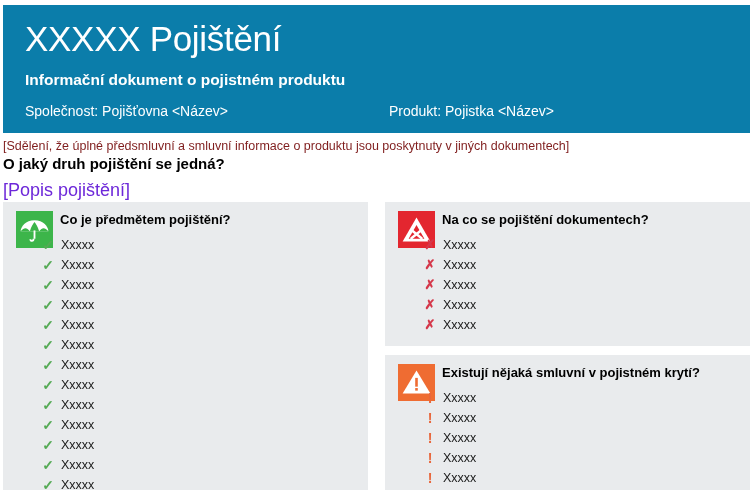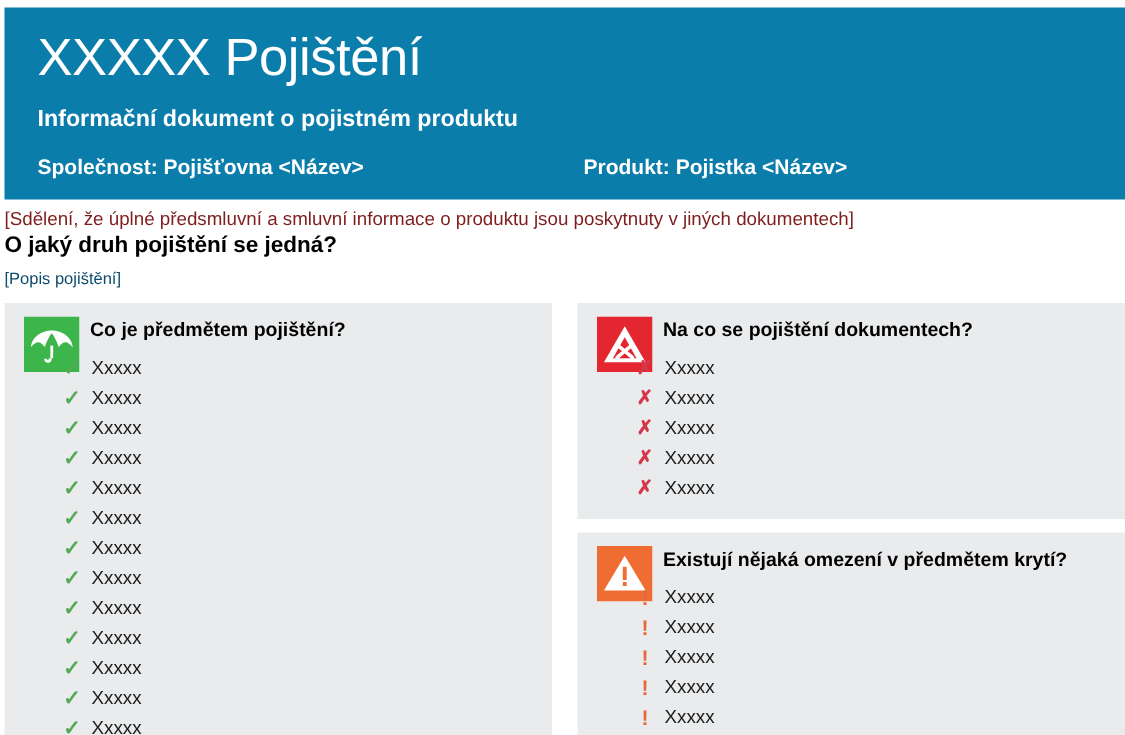--- a/index.html
+++ b/index.html
@@ -38,40 +38,40 @@
   .header-row{
     margin-top:14px;
     position:relative;
     height:20px;
   }
   .header-company,.header-product{
     position:absolute;
     top:0;
     color:#ffffff;
     font-size:14px;
-    font-weight:bold;
+    font-weight:normal;
     white-space:nowrap;
   }
   .header-company{left:0;}
   .header-product{left:364px;}
 
   
   .intro-note{
     position:absolute;left:3px;top:139px;
     font-size:12.5px;color:#7f1d1d;
     white-space:nowrap;
   }
   .intro-question{
     position:absolute;left:3px;top:155px;
     font-size:15px;font-weight:bold;color:#000000;
     white-space:nowrap;
   }
   .intro-desc{
     position:absolute;left:3px;top:180px;
-    font-size:11px;color:#0c4a6e;
+    font-size:18px;color:#6d28d9;
     white-space:nowrap;
   }
 
   
   .panel{
     position:absolute;
     background:#e9ebed;
     box-sizing:border-box;
     overflow:hidden;
   }
@@ -194,21 +194,21 @@
 </div>
 
 <div class="panel" id="panel-limits">
   <div class="panel-head">
     <svg class="panel-icon" viewBox="0 0 40 40">
       <rect x="0" y="0" width="40" height="40" fill="#ef6c32"></rect>
       <path d="M20 7 L35 32 L5 32 Z" fill="#ffffff"></path>
       <rect x="18.6" y="15" width="2.8" height="9.5" fill="#ef6c32"></rect>
       <rect x="18.6" y="26" width="2.8" height="2.8" fill="#ef6c32"></rect>
     </svg>
-    <div class="panel-title">Existují nějaká omezení v předmětem krytí?</div>
+    <div class="panel-title">Existují nějaká smluvní v pojistném krytí?</div>
   </div>
   <ul class="panel-list">
       <li><span class="bullet-mark mark-bang">!</span><span class="item-text">Xxxxx</span></li>
       <li><span class="bullet-mark mark-bang">!</span><span class="item-text">Xxxxx</span></li>
       <li><span class="bullet-mark mark-bang">!</span><span class="item-text">Xxxxx</span></li>
       <li><span class="bullet-mark mark-bang">!</span><span class="item-text">Xxxxx</span></li>
       <li><span class="bullet-mark mark-bang">!</span><span class="item-text">Xxxxx</span></li>
     </ul>
 </div>
 

